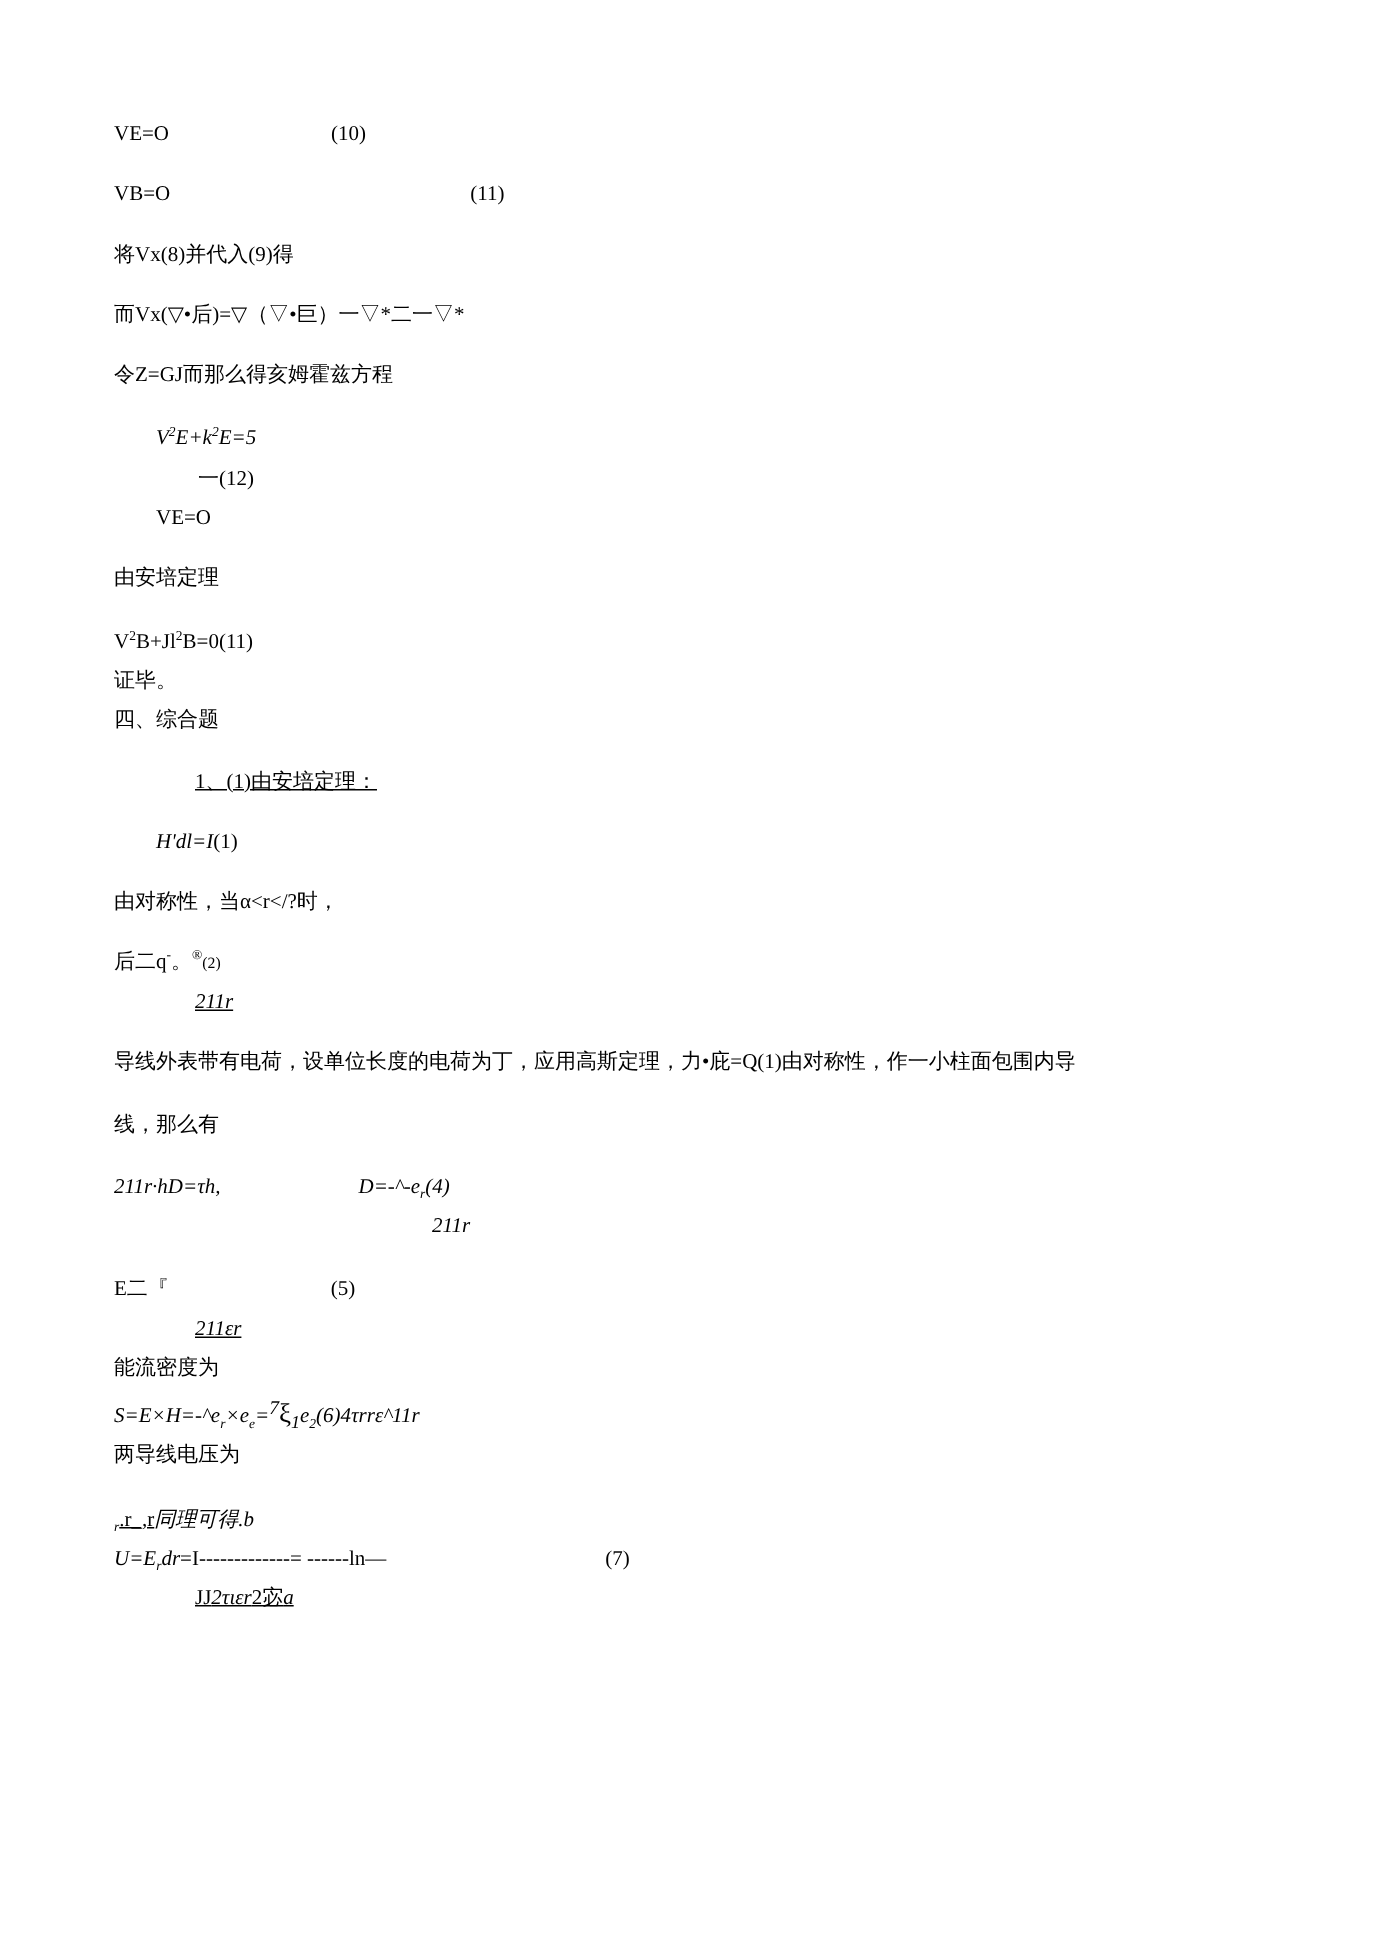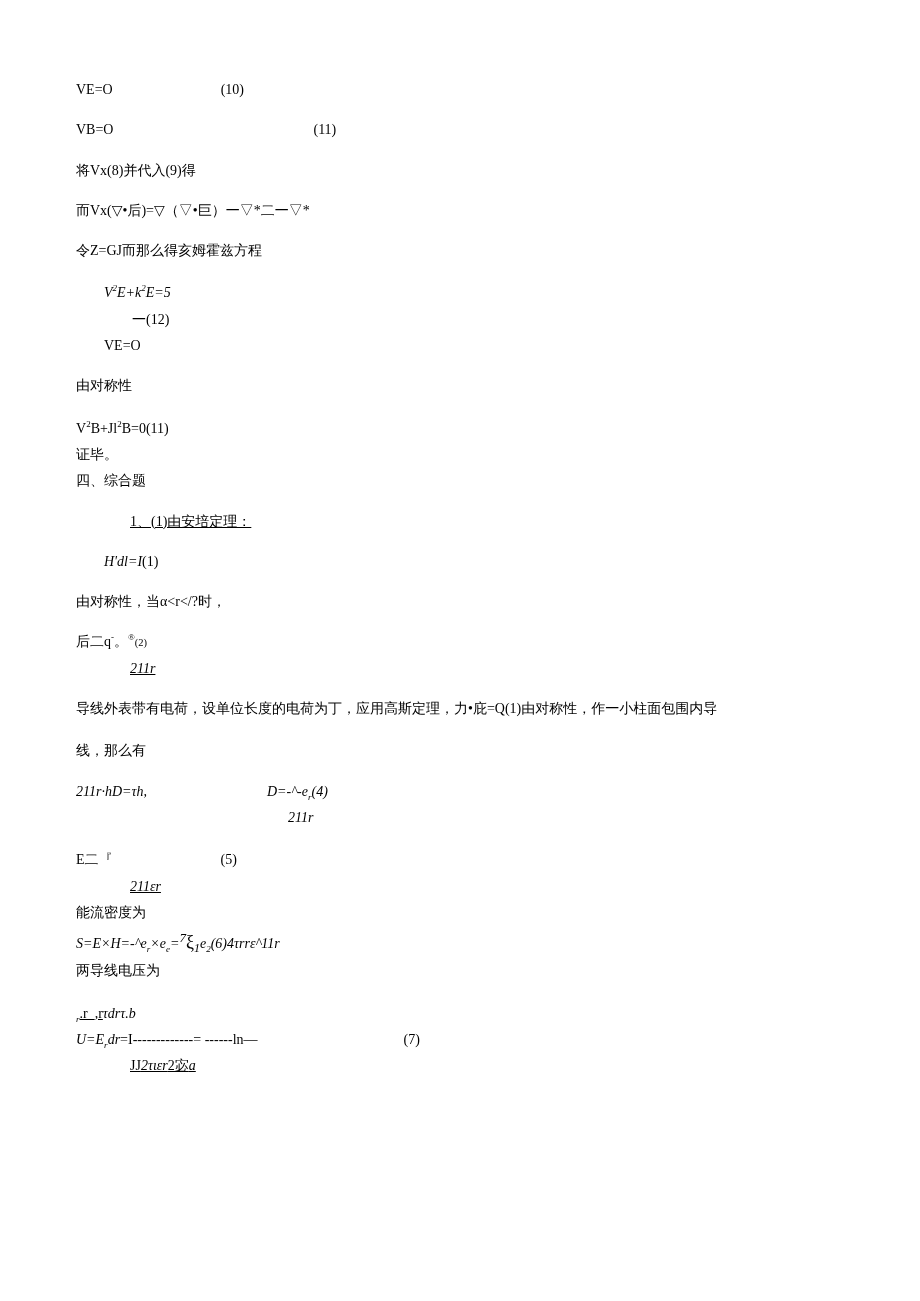--- a/index.html
+++ b/index.html
@@ -17,21 +17,21 @@
     .tight { margin-bottom: 6px; }
     .block { margin-bottom: 22px; }
     .indent-1 { padding-left: 28px; }
     .indent-2 { padding-left: 54px; text-decoration: underline; }
     .indent-3 { padding-left: 56px; }
     .italic { font-style: italic; }
     sup { font-size: 9px; vertical-align: super; line-height: 0; }
     sub { font-size: 9px; vertical-align: sub; line-height: 0; }
     .eqnum-near { display: inline-block; margin-left: 108px; }
     .eqnum-far { display: inline-block; margin-left: 200px; }
-    .eqnum-mid { display: inline-block; margin-left: 120px; font-family: Liberation Serif, serif; }
+    .eqnum-mid { display: inline-block; margin-left: 92px; font-family: Liberation Serif, serif; }
     .eqnum-short { display: inline-block; }
     .eqnum-7 { display: inline-block; margin-left: 146px; }
   </style>
 </head>
 <body>
 
 <div class="line">
   <span>VE=O</span><span class="eqnum-near">(10)</span>
 </div>
 
@@ -57,21 +57,21 @@
 
 <div class="tight indent-3">
   <span>一</span><span class="eqnum-short">(12)</span>
 </div>
 
 <div class="line indent-1">
   <span>VE=O</span>
 </div>
 
 <div class="block">
-  <span>由对称性</span>
+  <span>由安培定理</span>
 </div>
 
 <div class="tight">
   <span>V</span><sup>2</sup><span>B+Jl</span><sup>2</sup><span>B=0(11)</span>
 </div>
 
 <div class="tight">
   <span>证毕。</span>
 </div>
 
@@ -129,21 +129,21 @@
 
 <div class="tight italic">
   <span>S=E×H=-^e</span><sub>r</sub><span>×e</span><sub>e</sub><span>=</span><sup style="font-size:13px;">7</sup><span style="font-size:18px;font-style:normal;">ξ</span><sub style="font-size:12px;">1</sub><span>e</span><sub>2</sub><span>(6)4τrrε^11r</span>
 </div>
 
 <div class="block">
   <span>两导线电压为</span>
 </div>
 
 <div class="tight italic">
-  <sub>r</sub><span style="font-style:normal;text-decoration:underline;">.r_,r</span><span>τdrτ.b</span>
+  <sub>r</sub><span style="font-style:normal;text-decoration:underline;">.r_,r</span><span>同理可得.b</span>
 </div>
 
 <div class="tight">
   <span class="italic">U=E</span><sub class="italic">r</sub><span class="italic">dr</span><span>=I</span><span>-------------</span><span>= ------</span><span>ln—</span><span class="eqnum-7">(7)</span>
 </div>
 
 <div class="line indent-2">
   <span>JJ</span><span class="italic">2τιεr</span><span>2宓</span><span class="italic">a</span>
 </div>
 

